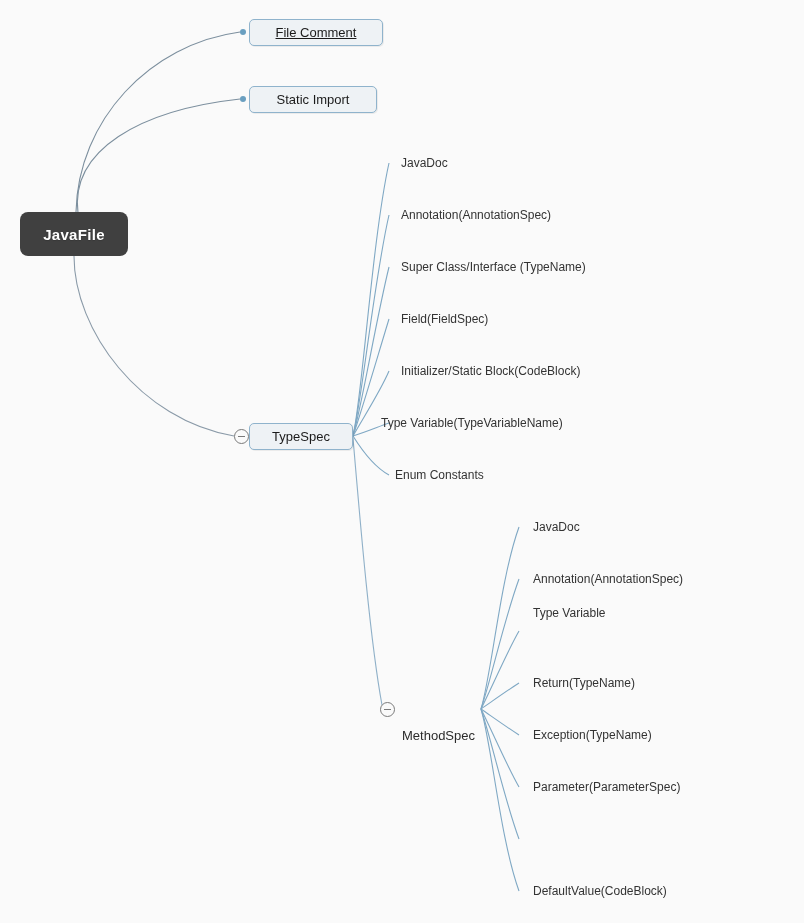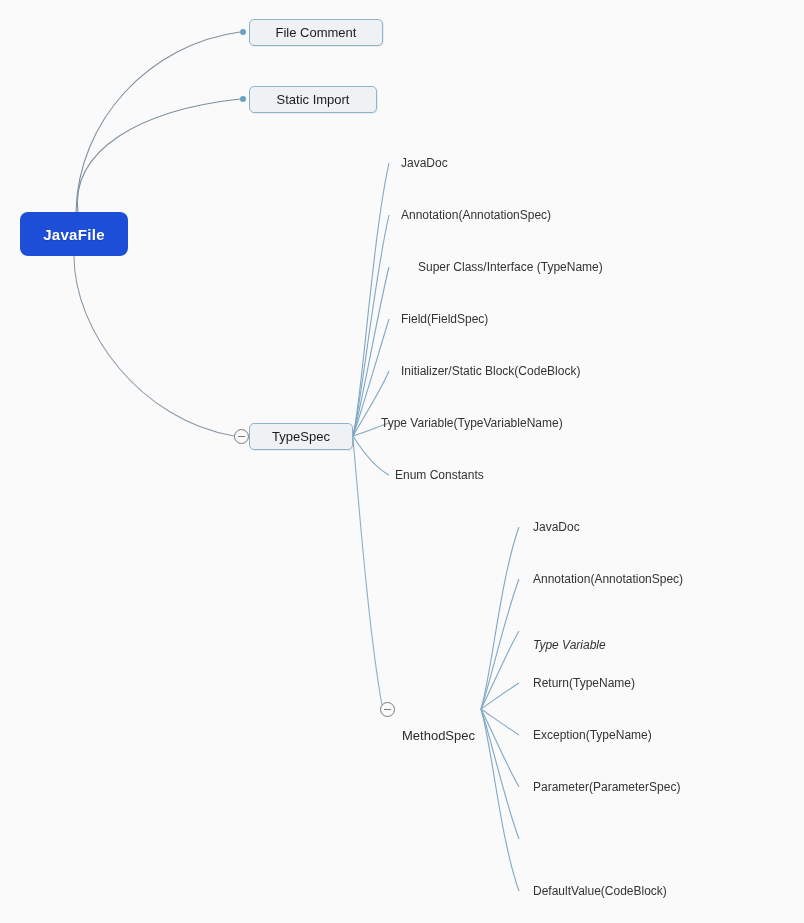--- a/index.html
+++ b/index.html
@@ -23,21 +23,21 @@
     height: 923px;
     pointer-events: none;
   }
   .node {
     position: absolute;
     box-sizing: border-box;
     white-space: nowrap;
   }
   
   .node-root {
-    background: #1d4ed8;
+    background: #404040;
     color: #ffffff;
     border-radius: 8px;
     font-size: 15px;
     font-weight: bold;
     display: flex;
     align-items: center;
     justify-content: center;
     letter-spacing: 0.3px;
     text-shadow: 0 1px 1px rgba(0,0,0,0.15);
   }
@@ -125,41 +125,41 @@
     <path d="M 481,709 C 493,733 507,766 519,787" fill="none" stroke="#7fa8c4" stroke-width="1.1"></path>
     <path d="M 481,709 C 492,742 504,798 519,839" fill="none" stroke="#7fa8c4" stroke-width="1.1"></path>
     <path d="M 481,709 C 492,746 500,838 519,891" fill="none" stroke="#7fa8c4" stroke-width="1.1"></path>
   </svg>
 
   <div class="node node-root" style="left:20px; top:212px; width:108px; height:44px;">
     <span>JavaFile</span>
   </div>
 
   <div class="dot" style="left:240px; top:29px;"></div>
-  <div class="node node-box" style="left:249px; top:19px; width:134px; height:27px;">
+  <div class="node node-box" style="left:249px; top:19px; width:134px; height:27px;text-decoration:underline;">
     <span>File Comment</span>
   </div>
 
   <div class="dot" style="left:240px; top:96px;"></div>
   <div class="node node-box" style="left:249px; top:86px; width:128px; height:27px;">
     <span>Static Import</span>
   </div>
 
   <div class="toggle" style="left:234px; top:429px;"></div>
   <div class="node node-box" style="left:249px; top:423px; width:104px; height:27px;">
     <span>TypeSpec</span>
   </div>
 
   <div class="node node-leaf" style="left:401px; top:156px; height:14px;">
     <span>JavaDoc</span>
   </div>
   <div class="node node-leaf" style="left:401px; top:208px; height:14px;">
     <span>Annotation(AnnotationSpec)</span>
   </div>
-  <div class="node node-leaf" style="left:418px; top:260px; height:14px;">
+  <div class="node node-leaf" style="left:401px; top:260px; height:14px;">
     <span>Super Class/Interface (TypeName)</span>
   </div>
   <div class="node node-leaf" style="left:401px; top:312px; height:14px;">
     <span>Field(FieldSpec)</span>
   </div>
   <div class="node node-leaf" style="left:401px; top:364px; height:14px;">
     <span>Initializer/Static Block(CodeBlock)</span>
   </div>
   <div class="node node-leaf" style="left:381px; top:416px; height:14px;">
     <span>Type Variable(TypeVariableName)</span>
@@ -172,21 +172,21 @@
   <div class="node node-plain" style="left:402px; top:727px; height:16px;">
     <span>MethodSpec</span>
   </div>
 
   <div class="node node-leaf" style="left:533px; top:520px; height:14px;">
     <span>JavaDoc</span>
   </div>
   <div class="node node-leaf" style="left:533px; top:572px; height:14px;">
     <span>Annotation(AnnotationSpec)</span>
   </div>
-  <div class="node node-leaf" style="left:533px; top:638px; height:14px;font-style:italic;">
+  <div class="node node-leaf" style="left:533px; top:606px; height:14px;">
     <span>Type Variable</span>
   </div>
   <div class="node node-leaf" style="left:533px; top:676px; height:14px;">
     <span>Return(TypeName)</span>
   </div>
   <div class="node node-leaf" style="left:533px; top:728px; height:14px;">
     <span>Exception(TypeName)</span>
   </div>
   <div class="node node-leaf" style="left:533px; top:780px; height:14px;">
     <span>Parameter(ParameterSpec)</span>

